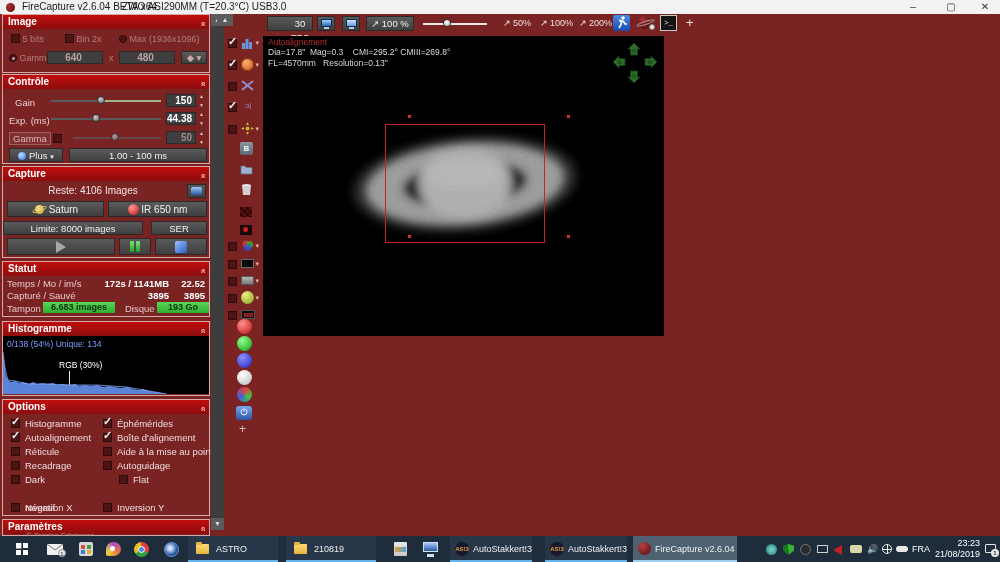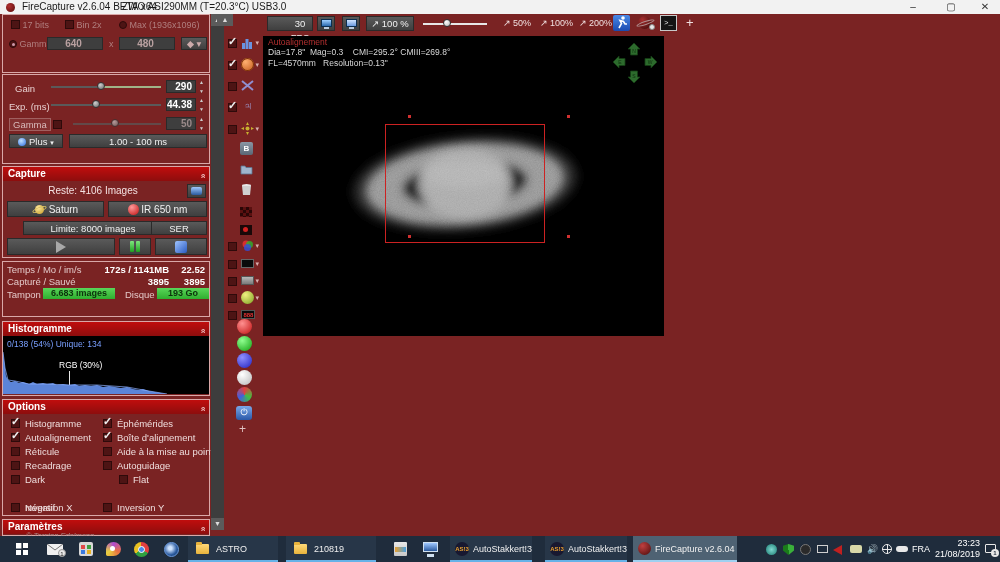--- a/index.html
+++ b/index.html
@@ -119,46 +119,54 @@
   <span id="tb-app">FireCapture v2.6.04 BETA x64</span>
   <span id="tb-dev">ZWO ASI290MM (T=20.3°C) USB3.0</span>
   <span class="wbtn" id="btn-min">–</span>
   <span class="wbtn" id="btn-max">▢</span>
   <span class="wbtn" id="btn-close">✕</span>
 </div>
 
 <div id="app">
 
   <div class="sec" style="top:0;height:59px">
+    <div class="sec-h">
+      <span>Image</span>
+      <span class="col">»</span>
+    </div>
     <div style="position:relative;height:44px;font-size:9px">
       <span class="abs dim" style="left:8px;top:5px">
-        <span class="cb"></span> <span>17 bits</span></span>
+        <span class="cb"></span> <span>5 bits</span></span>
       <span class="abs dim" style="left:62px;top:5px">
         <span class="cb"></span> <span>Bin 2x</span></span>
       <span class="abs dim" style="left:116px;top:5px">
         <span class="radio"></span> <span>Max (1936x1096)</span></span>
       <span class="abs dim" style="left:6px;top:24px">
         <span class="radio sel"></span> <span>Gamma</span></span>
       <span class="field" style="left:44px;top:22px;width:56px;height:13px;color:#b9a0a0;text-align:center">640</span>
       <span class="abs dim" style="left:106px;top:24px">x</span>
       <span class="field" style="left:116px;top:22px;width:56px;height:13px;color:#b9a0a0;text-align:center">480</span>
       <span class="gbtn" style="left:178px;top:22px;width:26px;height:13px;color:#caa">◆ ▾</span>
     </div>
   </div>
 
   <div class="sec" style="top:60px;height:90px">
+    <div class="sec-h">
+      <span>Contrôle</span>
+      <span class="col">»</span>
+    </div>
     <div style="position:relative;height:74px;font-size:9.5px;color:#e8d0d0">
 
       <span class="abs" style="left:12px;top:8px">Gain</span>
       <span class="slider" style="left:48px;top:7px;width:110px">
         <span class="trk"></span>
           <span class="trk2" style="left:50px;right:0"></span>
         <span class="knob" style="left:46px"></span>
         </span>
-      <span class="field" style="left:163px;top:5px;width:30px;height:13px">290</span>
+      <span class="field" style="left:163px;top:5px;width:30px;height:13px">150</span>
       <span class="spin" style="left:196px;top:5px"></span>
 
       <span class="abs" style="left:6px;top:26px">Exp. (ms)</span>
       <span class="slider" style="left:48px;top:25px;width:110px">
         <span class="trk"></span>
           <span class="knob" style="left:41px"></span>
         </span>
       <span class="field" style="left:163px;top:23px;width:30px;height:13px">44.38</span>
       <span class="spin" style="left:196px;top:23px"></span>
 
@@ -193,36 +201,40 @@
         <span style="position:relative;display:inline-block;width:13px;height:11px;vertical-align:-2px">
           <span style="position:absolute;left:2px;top:1px;width:9px;height:9px;border-radius:50%;
             background:radial-gradient(circle at 35% 30%, #ffe9a0, #c89a20)"></span>
           <span style="position:absolute;left:-1px;top:3px;width:15px;height:5px;border:1px solid #d8c060;
             border-radius:50%;transform:rotate(-20deg)"></span></span>
         <span>Saturn</span></span>
       <span class="gbtn" style="left:105px;top:20px;width:99px;height:16px;line-height:15px;font-size:10px">
         <span style="display:inline-block;width:11px;height:11px;border-radius:50%;vertical-align:-2px;
           background:radial-gradient(circle at 35% 30%, #ff9a9a, #c01010)"></span>
         <span>IR 650 nm</span></span>
-      <span class="gbtn" style="left:20px;top:40px;width:140px;height:14px;line-height:13px">Limite: 8000 images</span>
+      <span class="gbtn" style="left:0;top:40px;width:140px;height:14px;line-height:13px">Limite: 8000 images</span>
       <span class="gbtn" style="left:148px;top:40px;width:56px;height:14px;line-height:13px">SER</span>
       <span class="gbtn" style="left:4px;top:57px;width:108px;height:17px">
         <span style="display:inline-block;width:0;height:0;border-left:10px solid #a8a8a8;
           border-top:6px solid transparent;border-bottom:6px solid transparent;margin-top:2px"></span></span>
       <span class="gbtn" style="left:116px;top:57px;width:32px;height:17px">
         <span style="display:inline-block;width:4px;height:11px;margin:2px 1px 0;border-radius:1px;
           background:linear-gradient(#7fe87f,#1f9f1f)"></span><span style="display:inline-block;width:4px;height:11px;margin:2px 1px 0;border-radius:1px;
           background:linear-gradient(#7fe87f,#1f9f1f)"></span></span>
       <span class="gbtn" style="left:152px;top:57px;width:52px;height:17px">
         <span style="display:inline-block;width:12px;height:12px;margin-top:2px;border-radius:2px;
           background:linear-gradient(135deg,#9fc4ff,#2a5ac0)"></span></span>
     </div>
   </div>
 
   <div class="sec" style="top:247px;height:56px">
+    <div class="sec-h">
+      <span>Statut</span>
+      <span class="col">»</span>
+    </div>
     <div style="position:relative;height:40px">
       <span class="st-row" style="top:2px">
         <span>Temps / Mo / im/s</span>
         <b style="position:absolute;right:36px">172s / 1141MB</b>
         <b style="position:absolute;right:0">22.52</b></span>
       <span class="st-row" style="top:14px">
         <span>Capturé / Sauvé</span>
         <b style="position:absolute;right:36px">3895</b>
         <b style="position:absolute;right:0">3895</b></span>
       <span class="st-row" style="top:27px">

